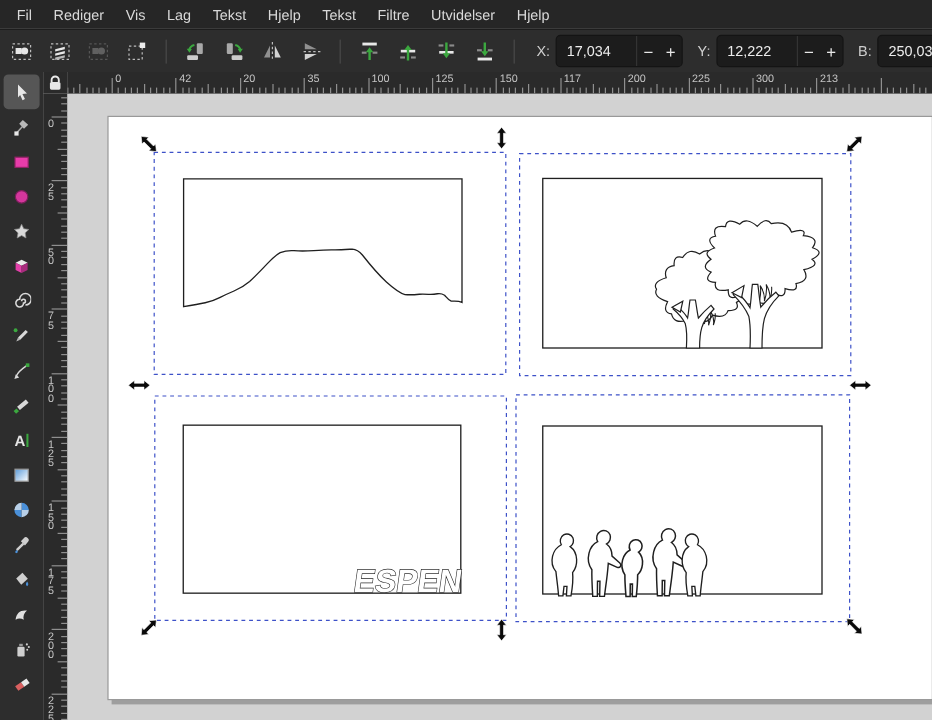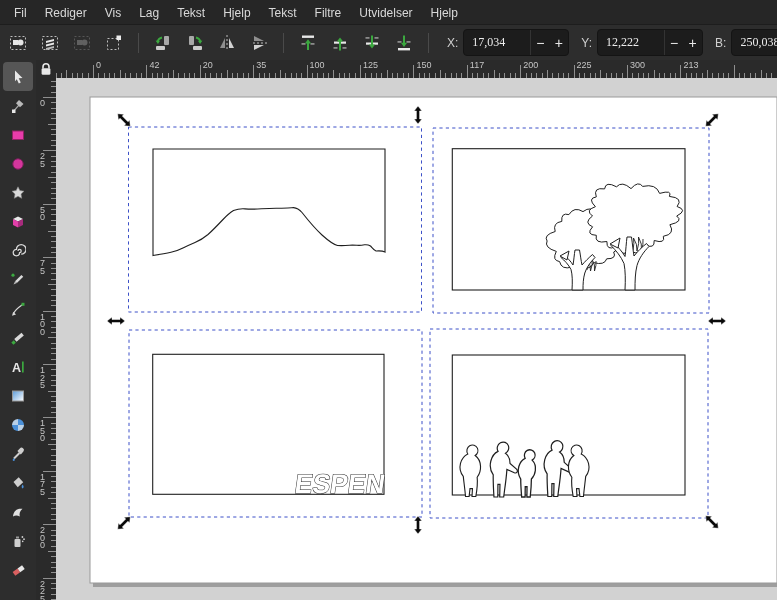--- a/index.html
+++ b/index.html
@@ -15,21 +15,21 @@
            padding-left:4px;column-gap:4px;z-index:29}
   .tbtn{width:28px;height:26px;display:flex;align-items:center;justify-content:center;
         border-radius:3px;flex:0 0 auto}
   .tbtn.disabled{opacity:.55}
   .tsep{width:1px;height:20px;background:#4a4a4a;margin:0 6px;flex:0 0 auto}
   .coordfield{display:flex;align-items:center;margin-left:8px;flex:0 0 auto}
   .flabel{color:#cfcfcf;font-size:12px;margin-right:5px}
   .spin{display:flex;align-items:stretch;background:#1c1c1c;border:1px solid #141414;
         border-radius:4px;height:25px;overflow:hidden}
   .spin input{width:58px;background:transparent;border:none;color:#ececec;font-size:12px;
-              padding:0 0 0 8px;font-family:Liberation Serif, serif;outline:none}
+              padding:0 0 0 8px;font-family:Liberation Sans, sans-serif;outline:none}
   .sbtn{width:19px;background:none;border:none;color:#e8e8e8;font-size:14px;line-height:1;
         padding:0;cursor:default;font-family:"Liberation Sans",sans-serif}
   .spin .sbtn.first{border-left:1px solid #333}
   
   .toolbox{position:absolute;left:0;top:60px;width:36px;height:540px;background:#2d2d2d;
            display:flex;flex-direction:column;align-items:center;padding-top:2px;
            box-sizing:border-box;z-index:28}
   .tool{width:30px;height:29px;display:flex;align-items:center;justify-content:center;border-radius:4px;flex:0 0 auto}
   .tool.active{background:#565656}
   

